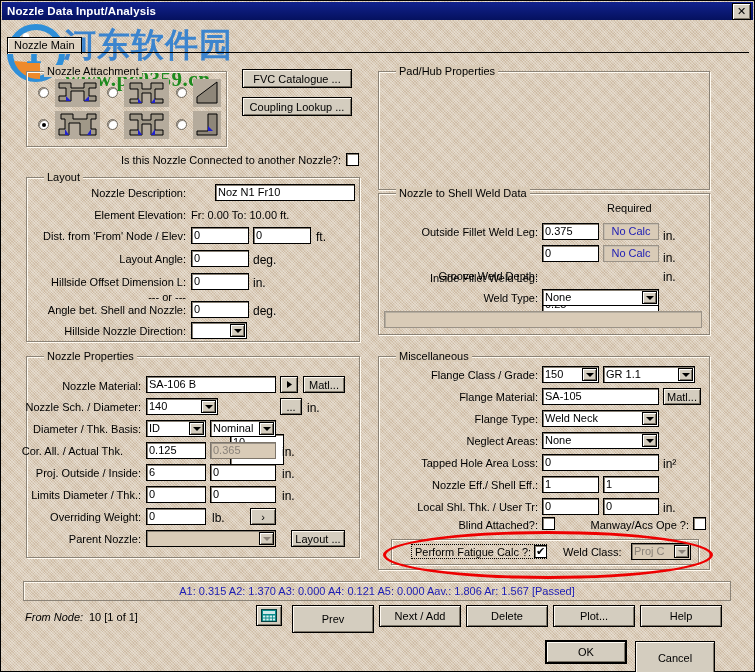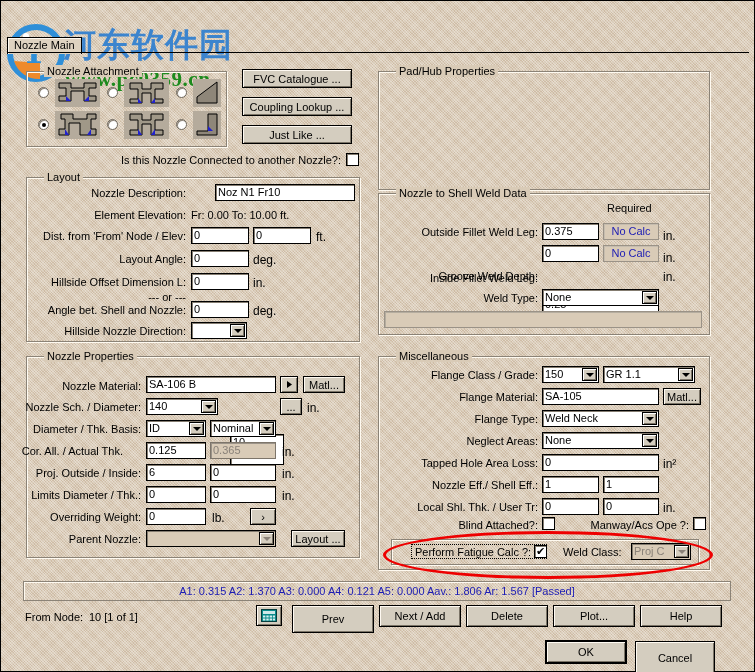--- a/index.html
+++ b/index.html
@@ -97,20 +97,24 @@
 
   .redoval{position:absolute;border:3px solid #ee0000;border-radius:50%/50%;pointer-events:none;}
 
   .dotted{border:1px dotted #000;box-sizing:border-box;}
 </style>
 </head>
 <body>
 
 <div id="app">
 
+  <div class="titlebar">
+    <span class="ttl">Nozzle Data Input/Analysis</span>
+    <div class="closebtn">✕</div>
+  </div>
 
   <svg class="wm wm-logo" viewBox="0 0 60 60">
     <circle cx="30" cy="30" r="26" fill="none" stroke="#2f8fd8" stroke-width="6"></circle>
     <path d="M8 38 A26 26 0 0 0 34 56 L34 40 Z" fill="#ef8a2b"></path>
     <text x="17" y="40" font-size="30" font-weight="bold" fill="#2f8fd8" font-family="DejaVu Serif, serif">1</text>
     <circle cx="20" cy="13" r="3" fill="#ffffff"></circle>
   </svg>
   <div class="wm wm-cn">河东软件园</div>
   <div class="wm wm-url">www.pc0359.cn</div>
 
@@ -167,21 +171,20 @@
     <div class="nozicon" style="left:166px;top:39px;width:28px;height:28px;">
       <svg width="28" height="28" viewBox="0 0 28 28">
         <path d="M4 24 L4 20 L15 20 L15 3 L24 3 L24 24 Z" fill="#8e8679" stroke="#000"></path>
         <path d="M15 20 L20 20 L15 15 Z" fill="#2222cc"></path>
       </svg>
     </div>
   </div>
 
   <div class="btn" style="left:241px;top:68px;width:110px;height:19px;">FVC Catalogue ...</div>
   <div class="btn" style="left:241px;top:96px;width:110px;height:19px;">Coupling Lookup ...</div>
-  <div class="btn" style="left:241px;top:124px;width:110px;height:19px;">Just Like ...</div>
 
   <div class="lbl" style="left:110px;top:153px;width:230px;">Is this Nozzle Connected to another Nozzle?:</div>
   <div class="chk" style="left:345px;top:152px;"></div>
 
   <div class="grp" style="left:25px;top:176px;width:332px;height:163px;">
     <span class="lg">Layout</span>
   </div>
 
   <div class="lbl" style="left:45px;top:186px;width:140px;">Nozzle Description:</div>
   <div class="txt" style="left:190px;top:183px;width:140px;height:17px;margin-left:24px;">Noz N1 Fr10</div>
@@ -381,21 +384,21 @@
   <div class="cmb ro" style="left:630px;top:542px;width:60px;height:17px;">
     <span>Proj C</span>
     <span class="arw">
         <i class="tri-d"></i>
       </span>
   </div>
   <div class="redoval" style="left:382px;top:530px;width:324px;height:42px;"></div>
 
   <div class="status" style="left:22px;top:580px;width:708px;height:20px;">A1:  0.315    A2:  1.370    A3:  0.000    A4:  0.121    A5:  0.000        Aav.:  1.806    Ar:  1.567 [Passed]</div>
 
-  <div class="lbl l" style="left:24px;top:610px;">From Node:</div>
+  <div class="lbl l" style="left:24px;top:610px;font-style:italic;">From Node:</div>
   <div class="lbl l" style="left:88px;top:610px;">10  [1 of 1]</div>
 
   <div class="btn" style="left:255px;top:604px;width:26px;height:21px;">
     <svg width="16" height="13" viewBox="0 0 16 13">
       <rect x="0.5" y="0.5" width="15" height="12" fill="#0a8a8a" stroke="#063e3e"></rect>
       <rect x="2" y="2" width="12" height="3" fill="#cfe8e8"></rect>
       <g fill="#d8f0f0">
           <rect x="2" y="6.5" width="2.4" height="2"></rect>
           <rect x="5.3" y="6.5" width="2.4" height="2"></rect>
           <rect x="8.6" y="6.5" width="2.4" height="2"></rect>

